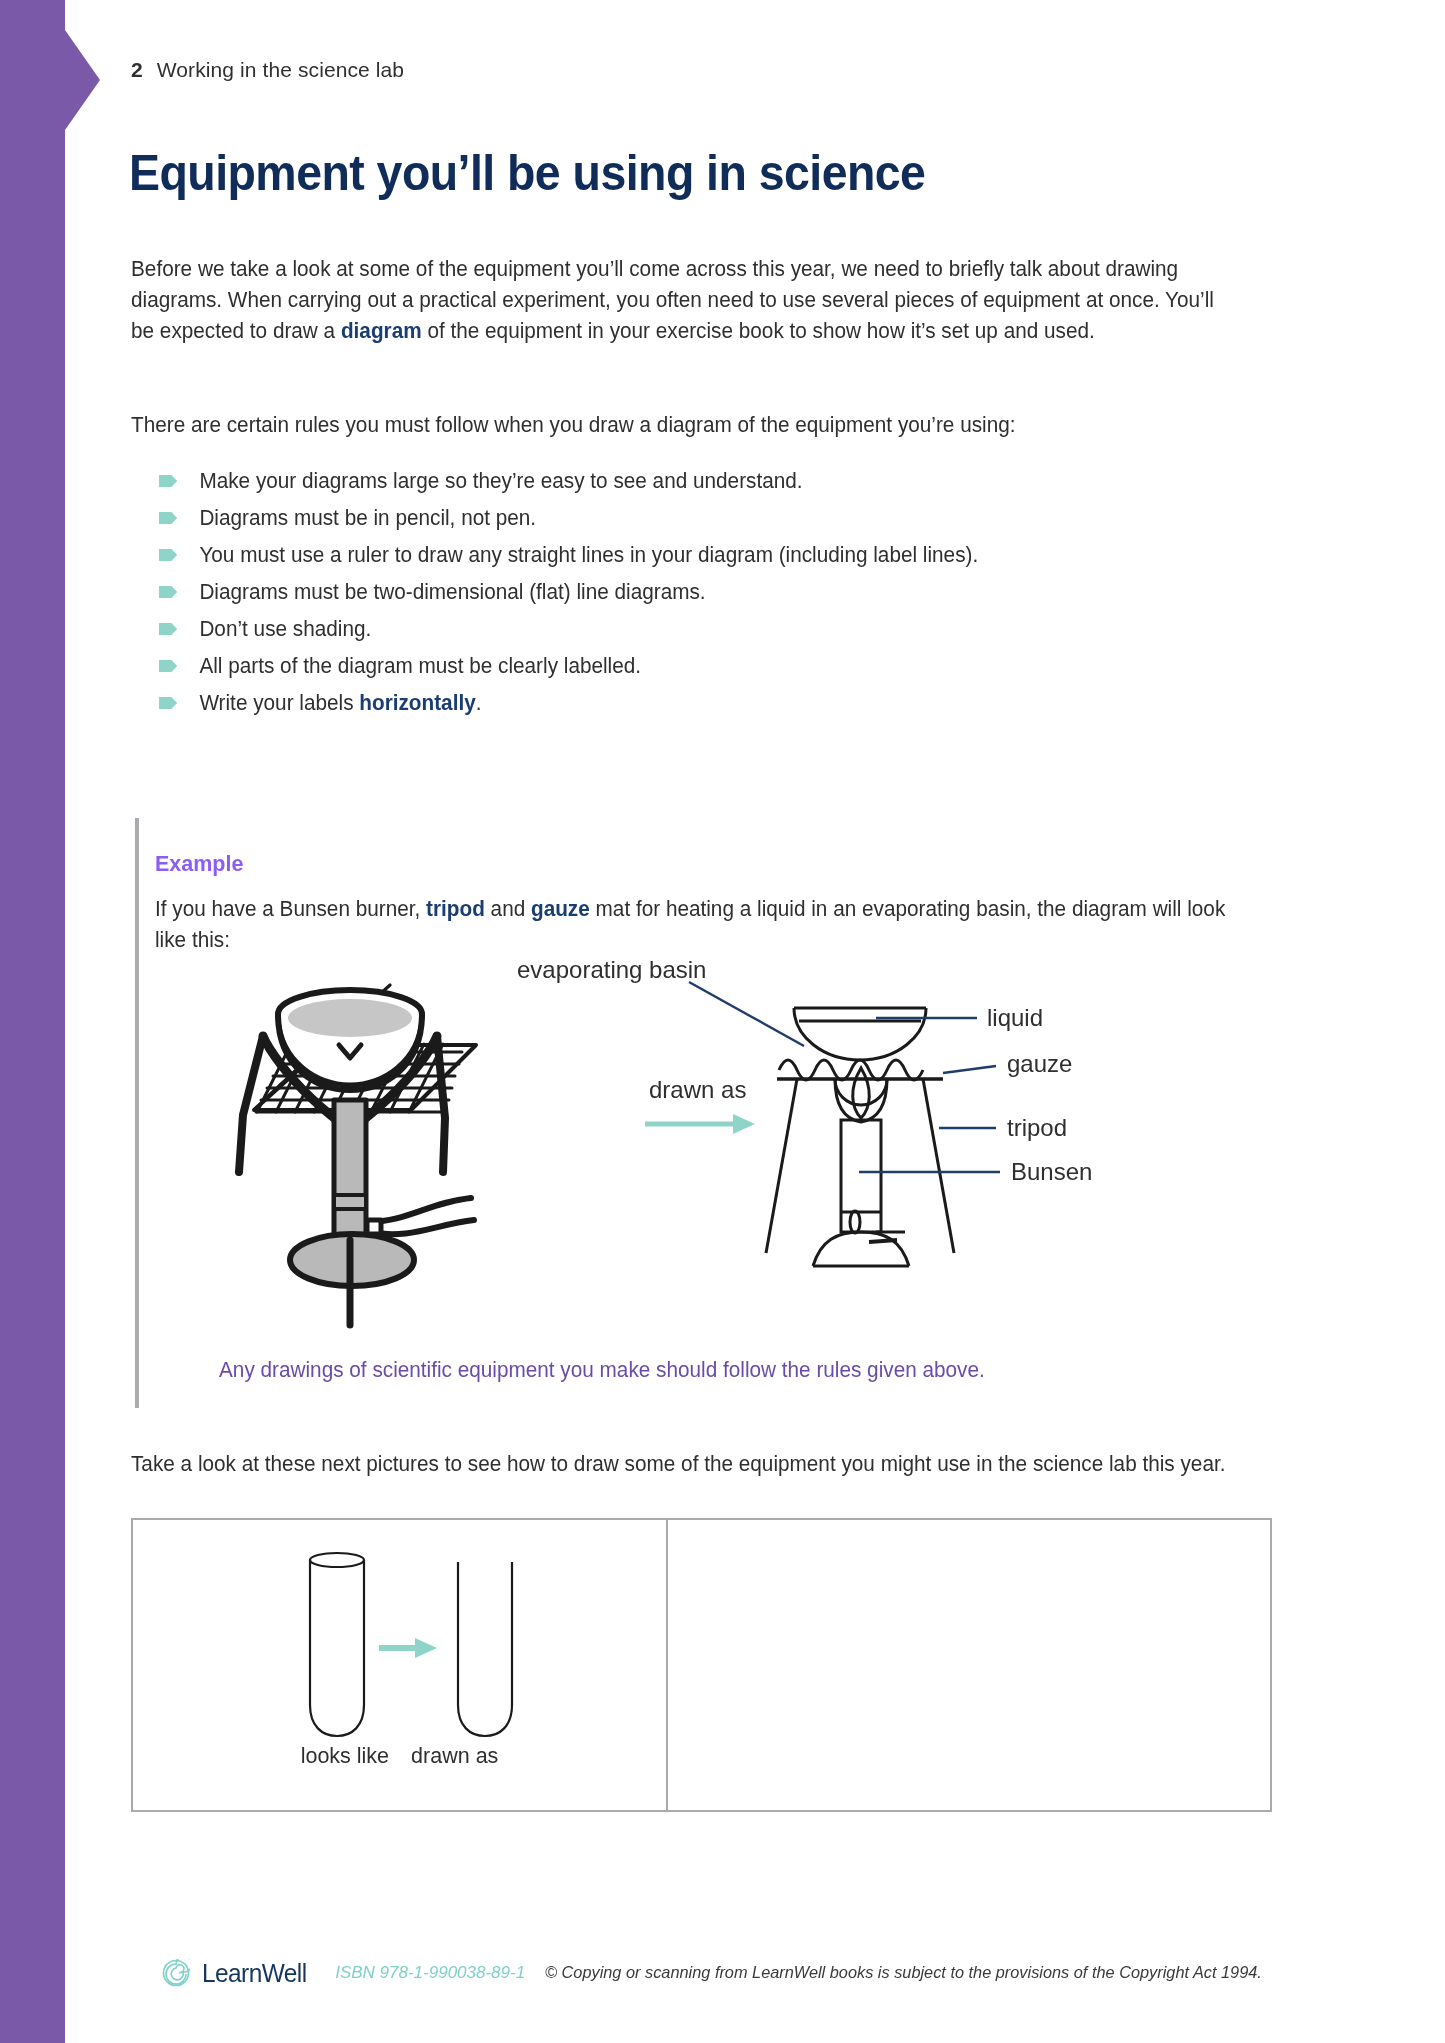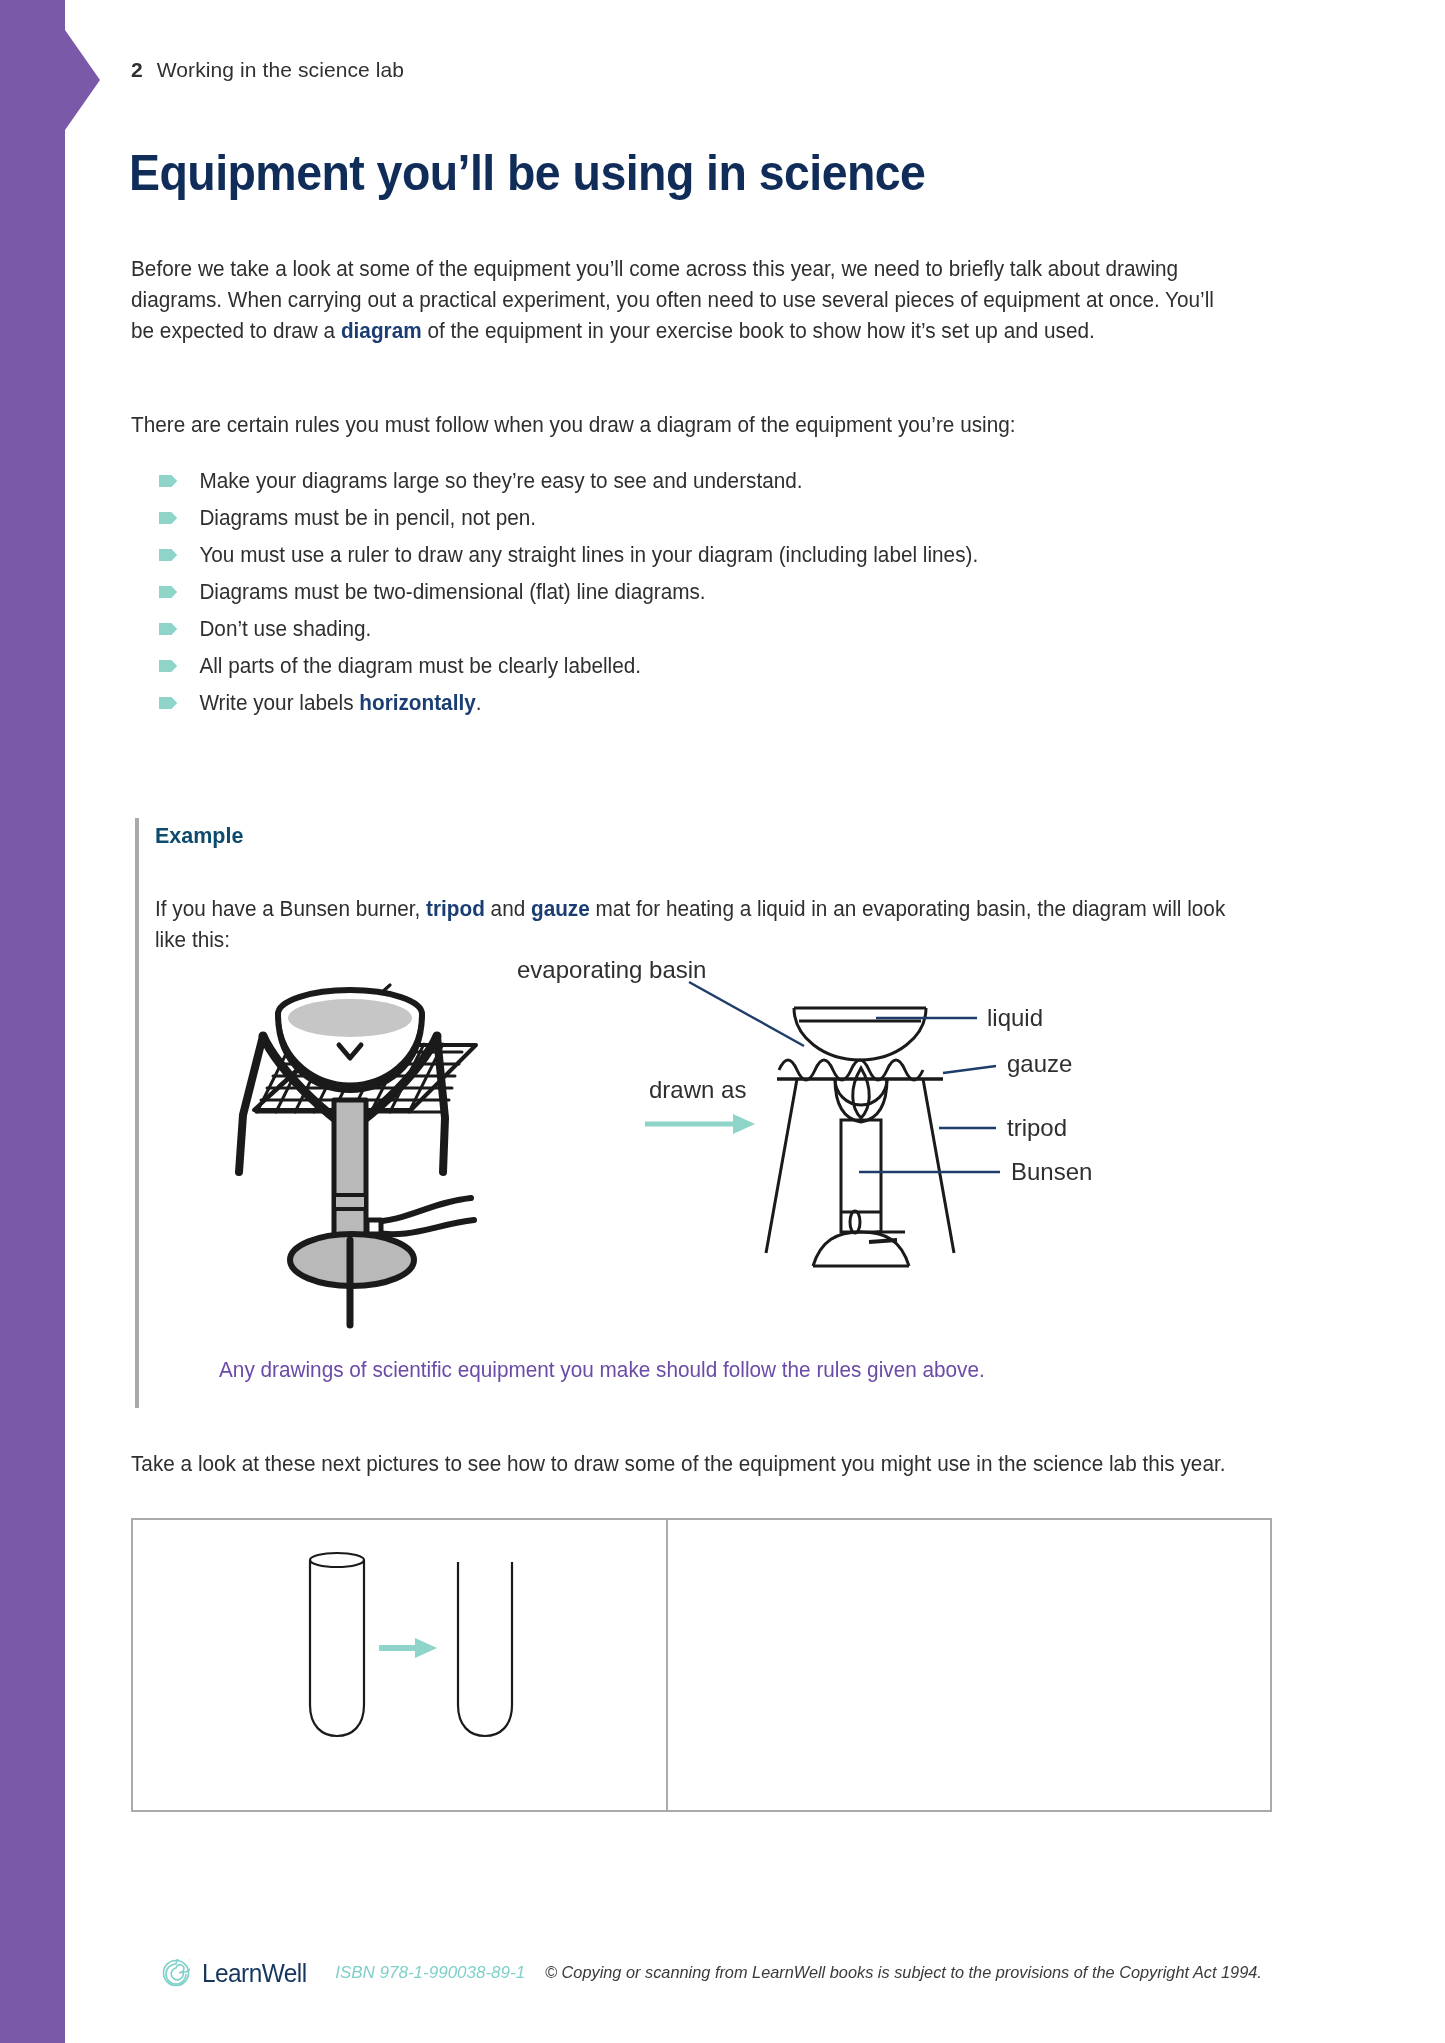--- a/index.html
+++ b/index.html
@@ -117,24 +117,24 @@
     position: absolute;
     left: 4px;
     top: 818px;
     width: 4px;
     height: 590px;
     background: #a9a9ae;
   }
   .example-title {
     position: absolute;
     left: 24px;
-    top: 824px;
+    top: 852px;
     font-size: 21.5px;
     font-weight: bold;
-    color: #0c4a6e;
+    color: #8b5cf6;
   }
   .example-text {
     position: absolute;
     left: 24px;
     top: 872px;
     width: 1110px;
     font-size: 21.5px;
     line-height: 31px;
     color: #2f2f2f;
     transform: scaleX(0.965);
@@ -430,20 +430,23 @@
       <g>
         <line x1="246" y1="128" x2="286" y2="128" stroke="#8ed4c8" stroke-width="6"></line>
         <path d="M282,118 L304,128 L282,138 Z" fill="#8ed4c8"></path>
       </g>
 
       <g fill="none" stroke="#1a1a1a" stroke-width="2.2">
         <path d="M325,42 L325,185 C325,206 337,216 352,216 C367,216 379,206 379,185 L379,42"></path>
       </g>
     </svg>
 
+    <div class="tt-caption-row">
+      <span class="tt-cap-left">looks like</span><span>drawn as</span>
+    </div>
 
   </div>
 
   <div class="footer">
     <span class="footer-logo">
       <svg width="28" height="28" viewBox="0 0 28 28">
         <g fill="none" stroke="#7fd0c8" stroke-width="1.6">
           <circle cx="14" cy="14" r="12.5"></circle>
           <path d="M24,15 A10,10 0 1 1 14,5 A8,8 0 1 1 21,13 A6,6 0 1 1 14,9 A4,4 0 1 1 17,13.5"></path>
         </g>

